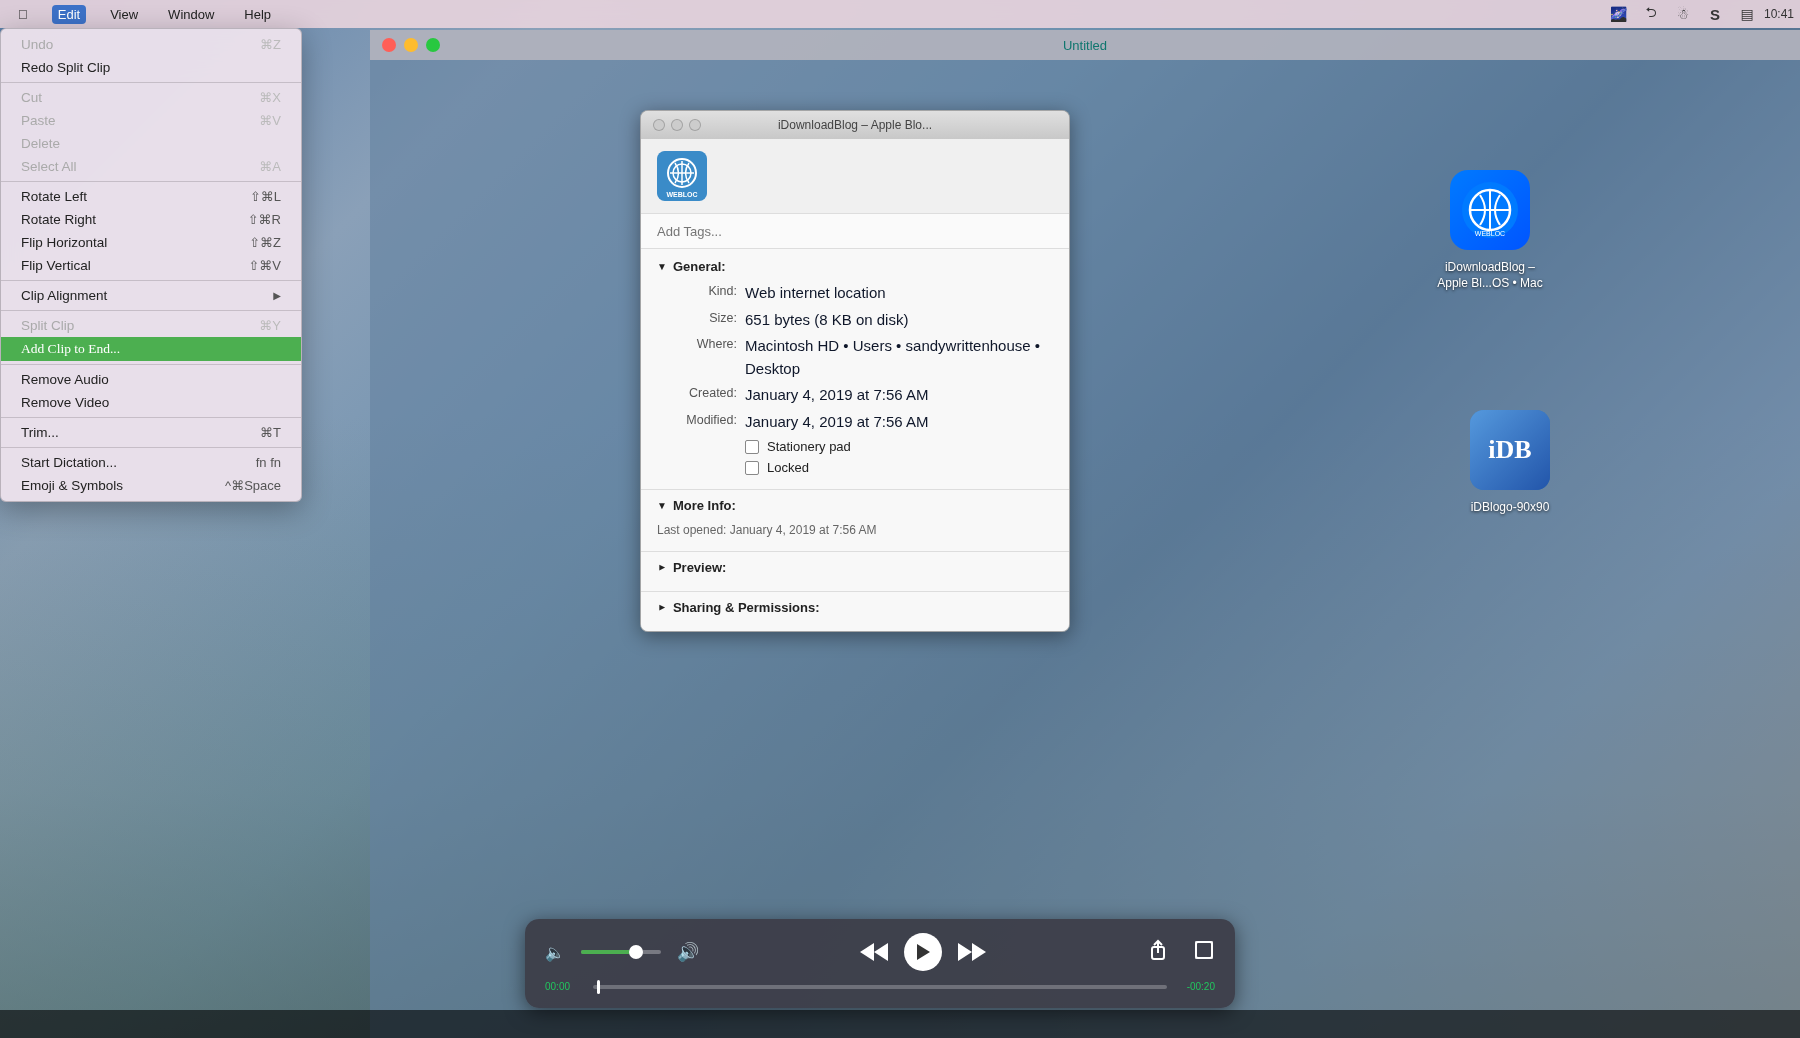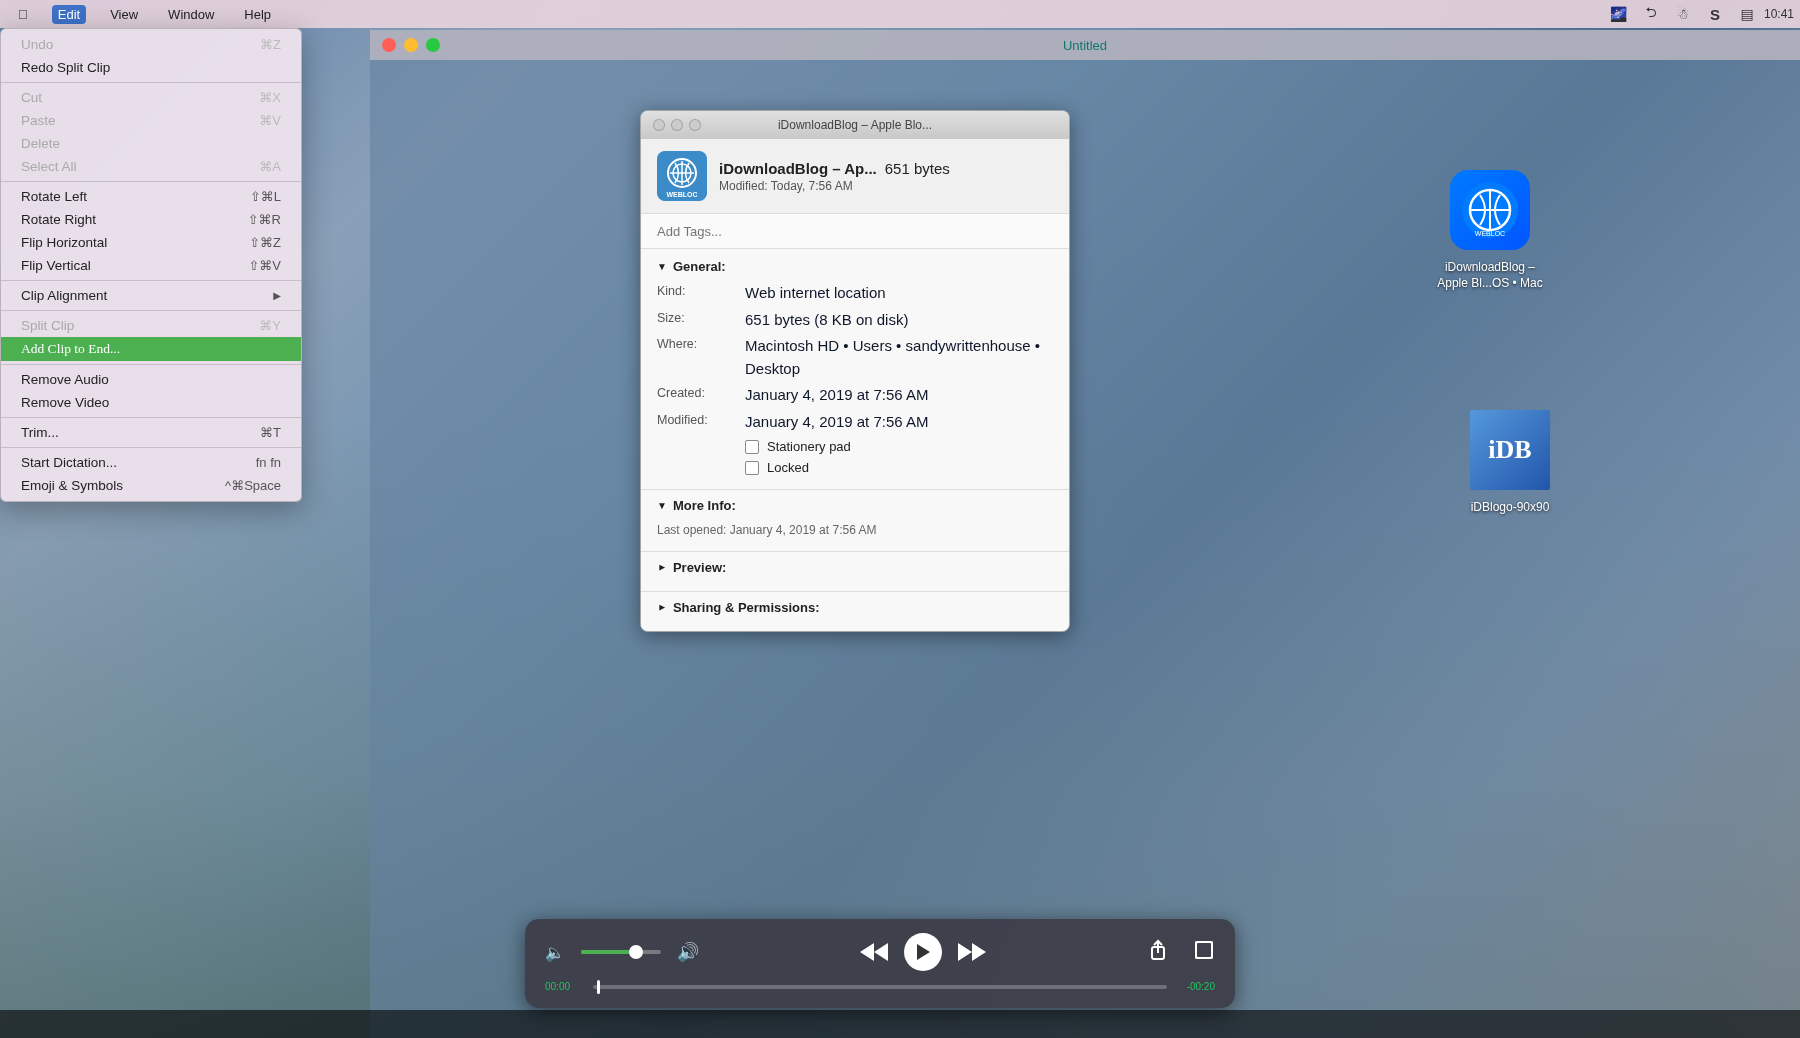--- a/index.html
+++ b/index.html
@@ -263,20 +263,21 @@
     .triangle { font-size: 10px; }
     .info-row {
       display: flex;
       font-size: 13px;
       margin-bottom: 4px;
       line-height: 1.5;
     }
     .info-label {
       color: #555;
       min-width: 80px;
+      text-align: right;
       margin-right: 8px;
       font-size: 12.5px;
     }
     .info-value {
       color: #0f172a;
       font-size: 15px;
     }
     .checkbox-row {
       display: flex;
       align-items: center;
@@ -595,21 +596,21 @@
         <path d="M20 15 Q30 30 20 45" fill="none" stroke="white" stroke-width="2"></path>
         <path d="M40 15 Q30 30 40 45" fill="none" stroke="white" stroke-width="2"></path>
         <text x="30" y="56" text-anchor="middle" fill="white" font-size="7" font-family="sans-serif">WEBLOC</text>
       </svg>
     </div>
     <span class="desktop-icon-label">iDownloadBlog –<br>Apple Bl...OS • Mac</span>
   </div>
 
   <div class="desktop-icon" style="position:absolute; top:380px; right:230px;">
     <div class="desktop-icon-img idb-icon">
-      <div style="width:80px;height:80px;background:linear-gradient(135deg,#5599dd,#2255aa);border-radius:2px;display:flex;align-items:center;justify-content:center;">
+      <div style="width:80px;height:80px;background:linear-gradient(135deg,#5599dd,#2255aa);border-radius:14px;display:flex;align-items:center;justify-content:center;">
         <span style="color:white;font-size:26px;font-weight:bold;font-family:serif;">iDB</span>
       </div>
     </div>
     <span class="desktop-icon-label">iDBlogo-90x90</span>
   </div>
 
   <div id="info-panel">
     <div id="info-titlebar">
       <div class="info-wc">
         <div class="info-wc-btn"></div>
@@ -625,27 +626,20 @@
           <rect width="50" height="50" rx="10" fill="#3a8bc8"></rect>
           <circle cx="25" cy="22" r="14" fill="none" stroke="white" stroke-width="2"></circle>
           <circle cx="25" cy="22" r="9" fill="none" stroke="white" stroke-width="1.5"></circle>
           <line x1="25" y1="10" x2="25" y2="34" stroke="white" stroke-width="1.5"></line>
           <line x1="13" y1="22" x2="37" y2="22" stroke="white" stroke-width="1.5"></line>
           <path d="M18 12 Q25 22 18 32" fill="none" stroke="white" stroke-width="1.5"></path>
           <path d="M32 12 Q25 22 32 32" fill="none" stroke="white" stroke-width="1.5"></path>
           <text x="25" y="46" text-anchor="middle" fill="white" font-size="7" font-weight="bold">WEBLOC</text>
         </svg>
       </div>
-      <div>
-        <div style="display:flex;align-items:baseline;gap:8px;">
-          <span class="info-name">iDownloadBlog – Ap...</span>
-          <span class="info-size">651 bytes</span>
-        </div>
-        <div class="info-modified">Modified: Today, 7:56 AM</div>
-      </div>
     </div>
 
     <div id="info-tags">
       <input class="tags-input" type="text" placeholder="Add Tags..." style="">
     </div>
 
     <div id="info-general">
       <div class="section-header">
         <span class="triangle">▼</span>
         <span>General:</span>

